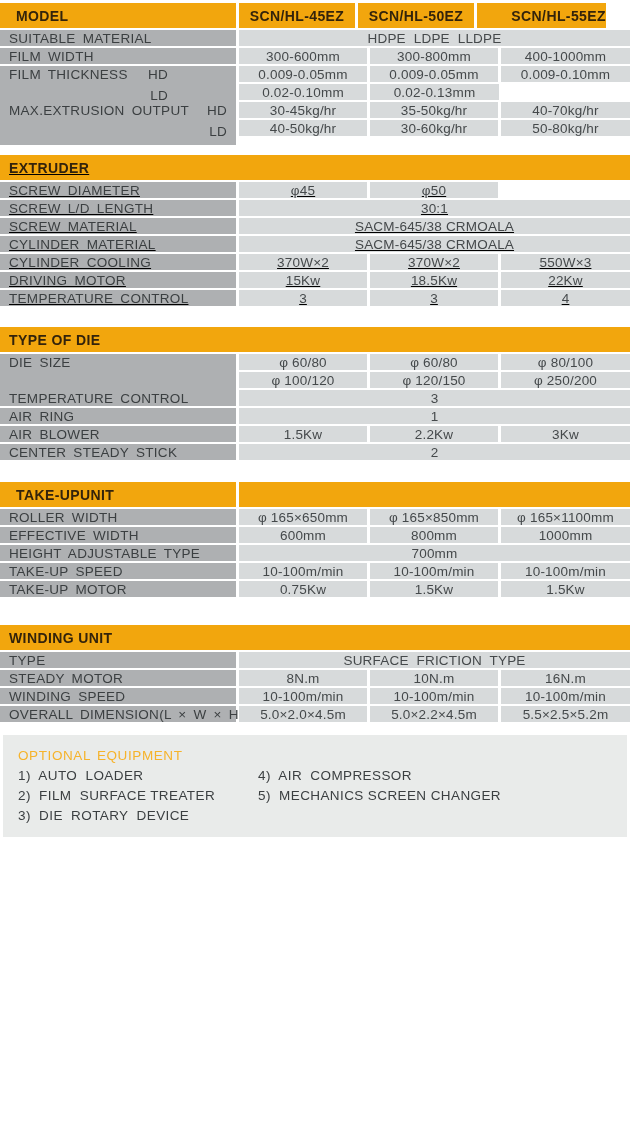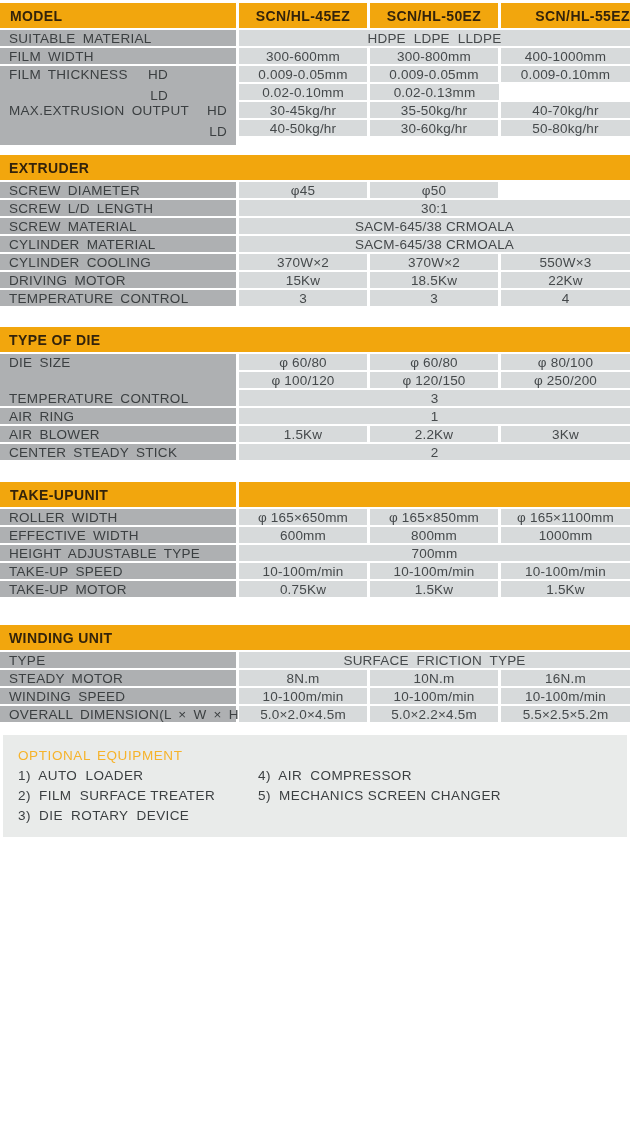--- a/index.html
+++ b/index.html
@@ -10,21 +10,21 @@
   }
   #page {
     position: relative;
     width: 630px;
     height: 1128px;
     background: #ffffff;
     overflow: hidden;
   }
   .section { width: 630px; }
   .s-model    { margin-top: 3px;  }
-  .s-extruder { margin-top: 19px; }
+  .s-extruder { margin-top: 19px; text-decoration: underline; }
   .s-die      { margin-top: 21px; }
   .s-takeup   { margin-top: 22px; }
   .s-winding  { margin-top: 28px; }
 
   
   .hbar, .hrow { height: 25px; margin-bottom: 2px; }
   .hbar {
     background: var(--header-bg);
     display: flex;
     align-items: center;
@@ -32,23 +32,23 @@
     box-sizing: border-box;
   }
   .hrow { display: flex; }
   .hcell {
     background: var(--header-bg);
     display: flex;
     align-items: center;
     box-sizing: border-box;
     height: 25px;
   }
-  .hcell.htitle { width: 236px; padding-left: 10px; }
+  .hcell.htitle { width: 236px; padding-left: 16px; }
   .hcell.hc     { justify-content: center; }
-  .hcell.hc1, .hcell.hc2 { width: 128px; margin-left: 3px; }
+  .hcell.hc1, .hcell.hc2 { width: 116px; margin-left: 3px; }
   .hcell.hc3    { width: 129px; margin-left: 3px; justify-content: flex-end; }
   .hcell.hrest  { width: 391px; margin-left: 3px; }
   .htext {
     font-size: 14px;
     font-weight: 700;
     color: var(--header-text);
     letter-spacing: 0.4px;
     white-space: pre;
   }
 

